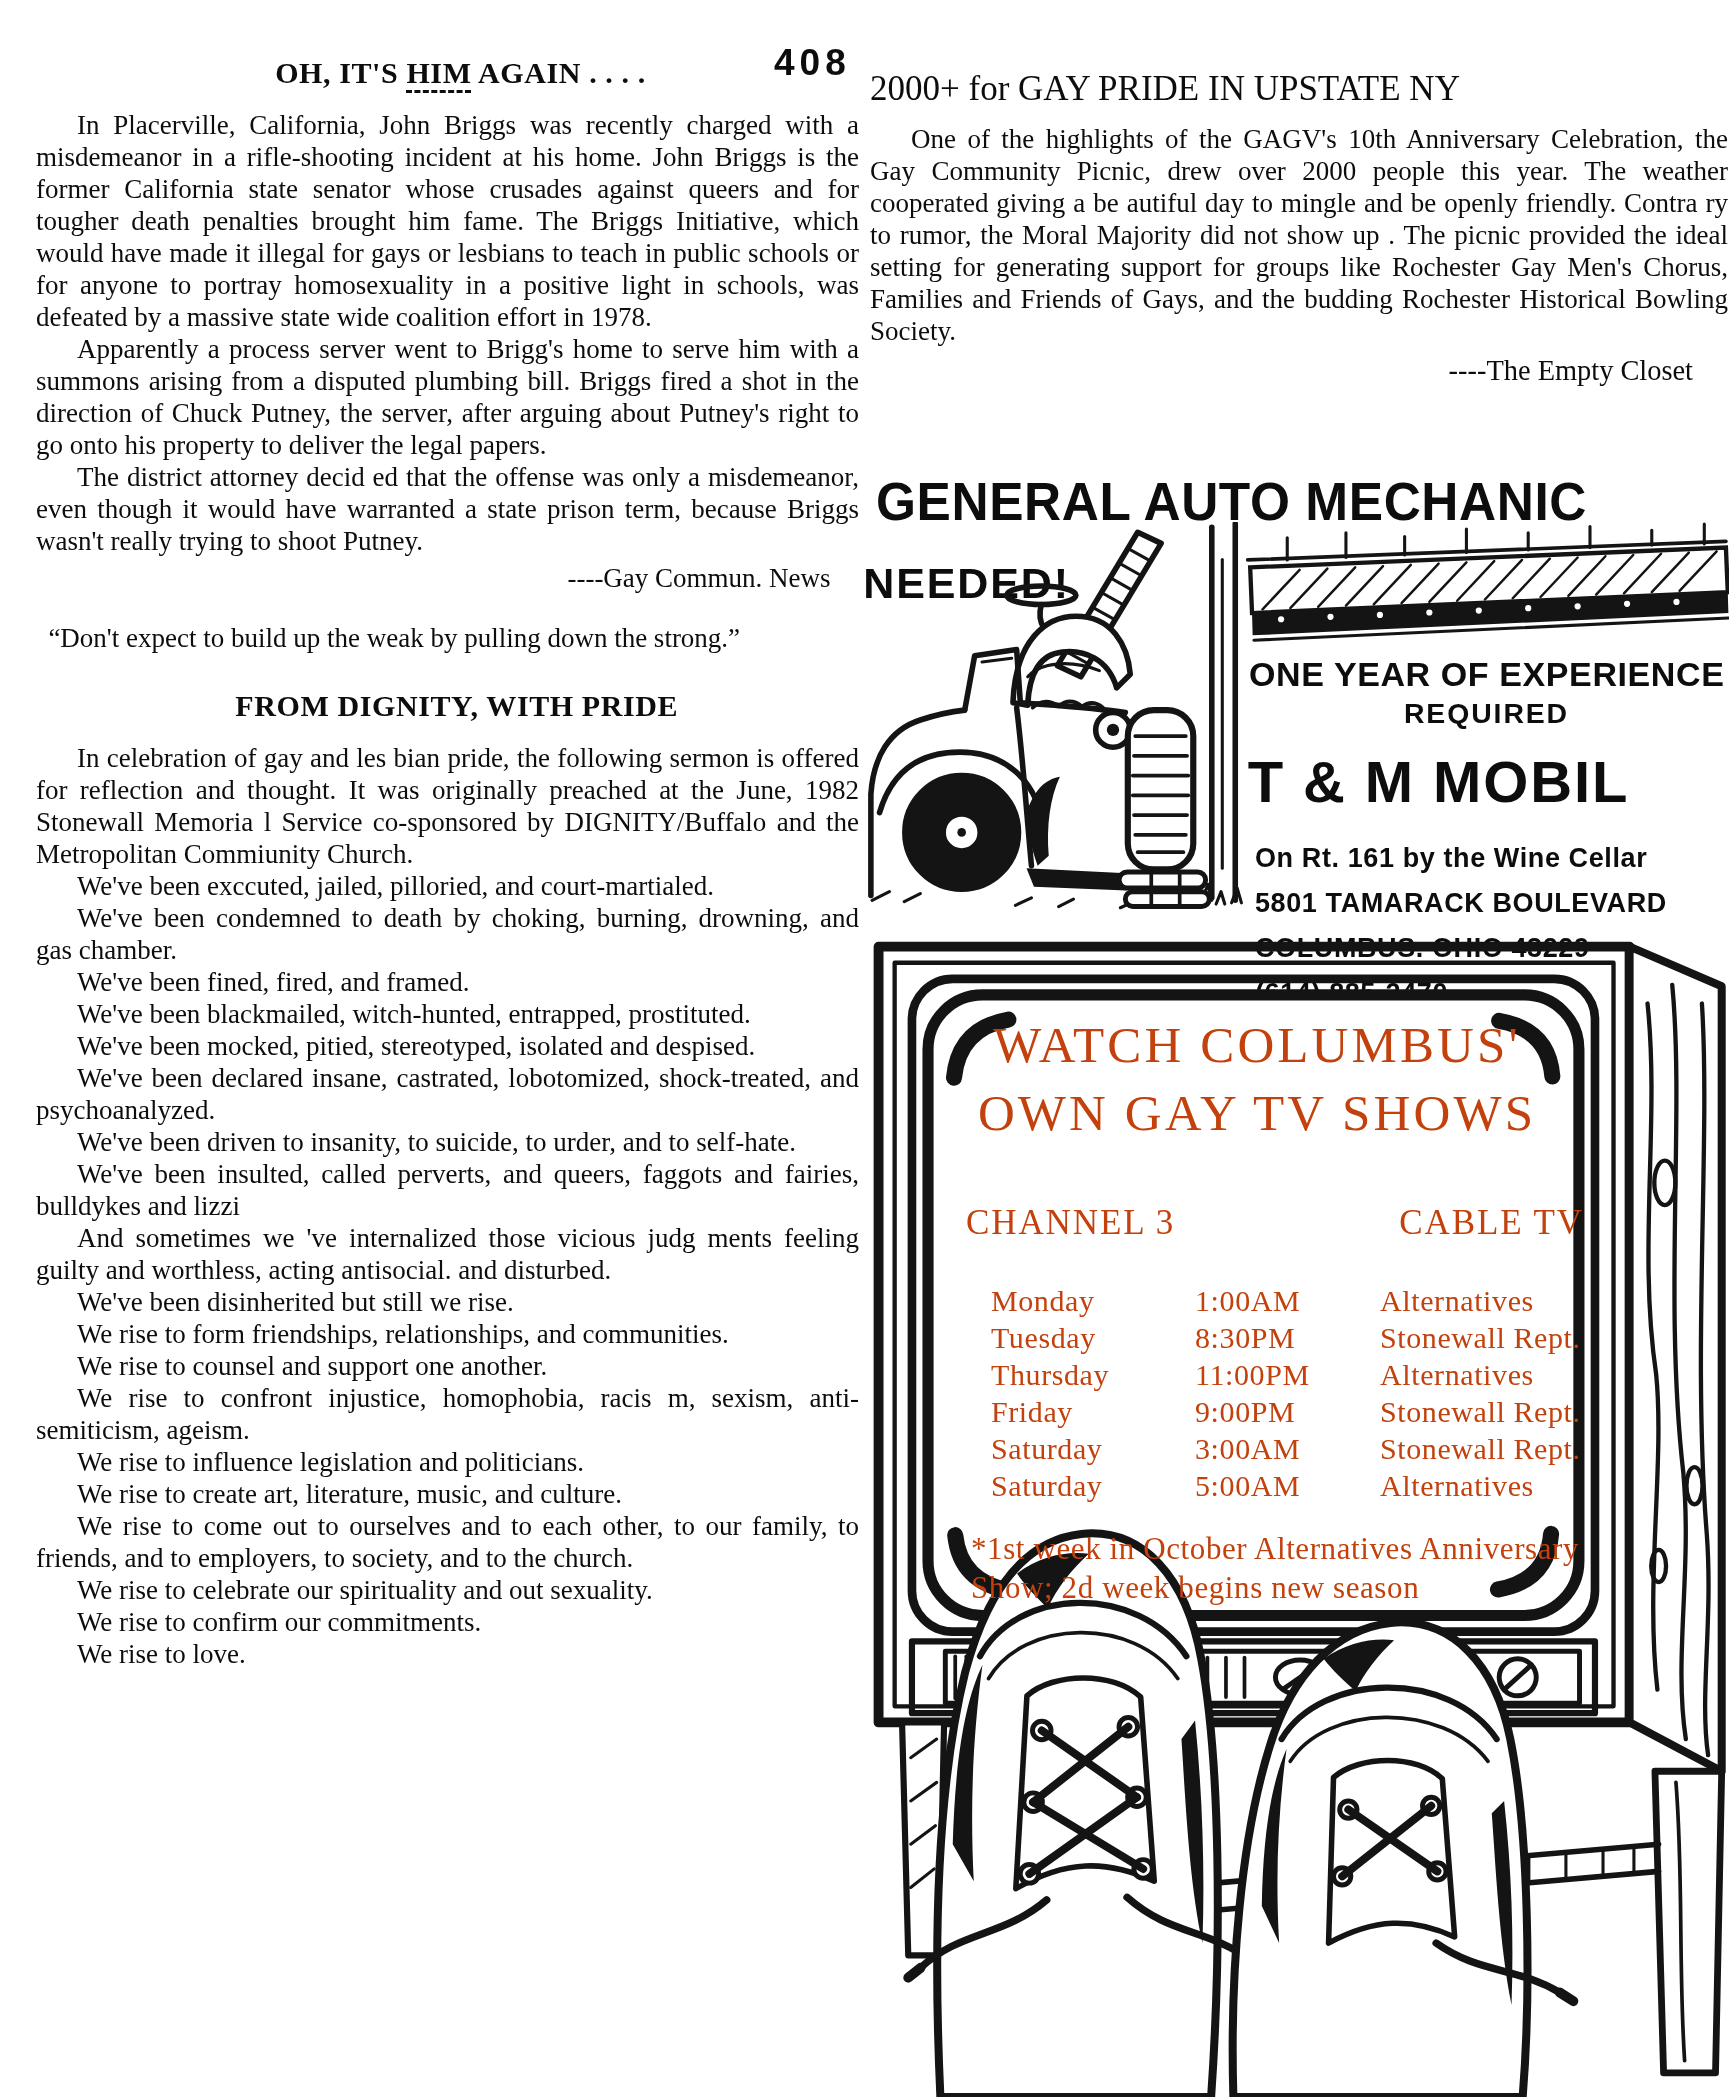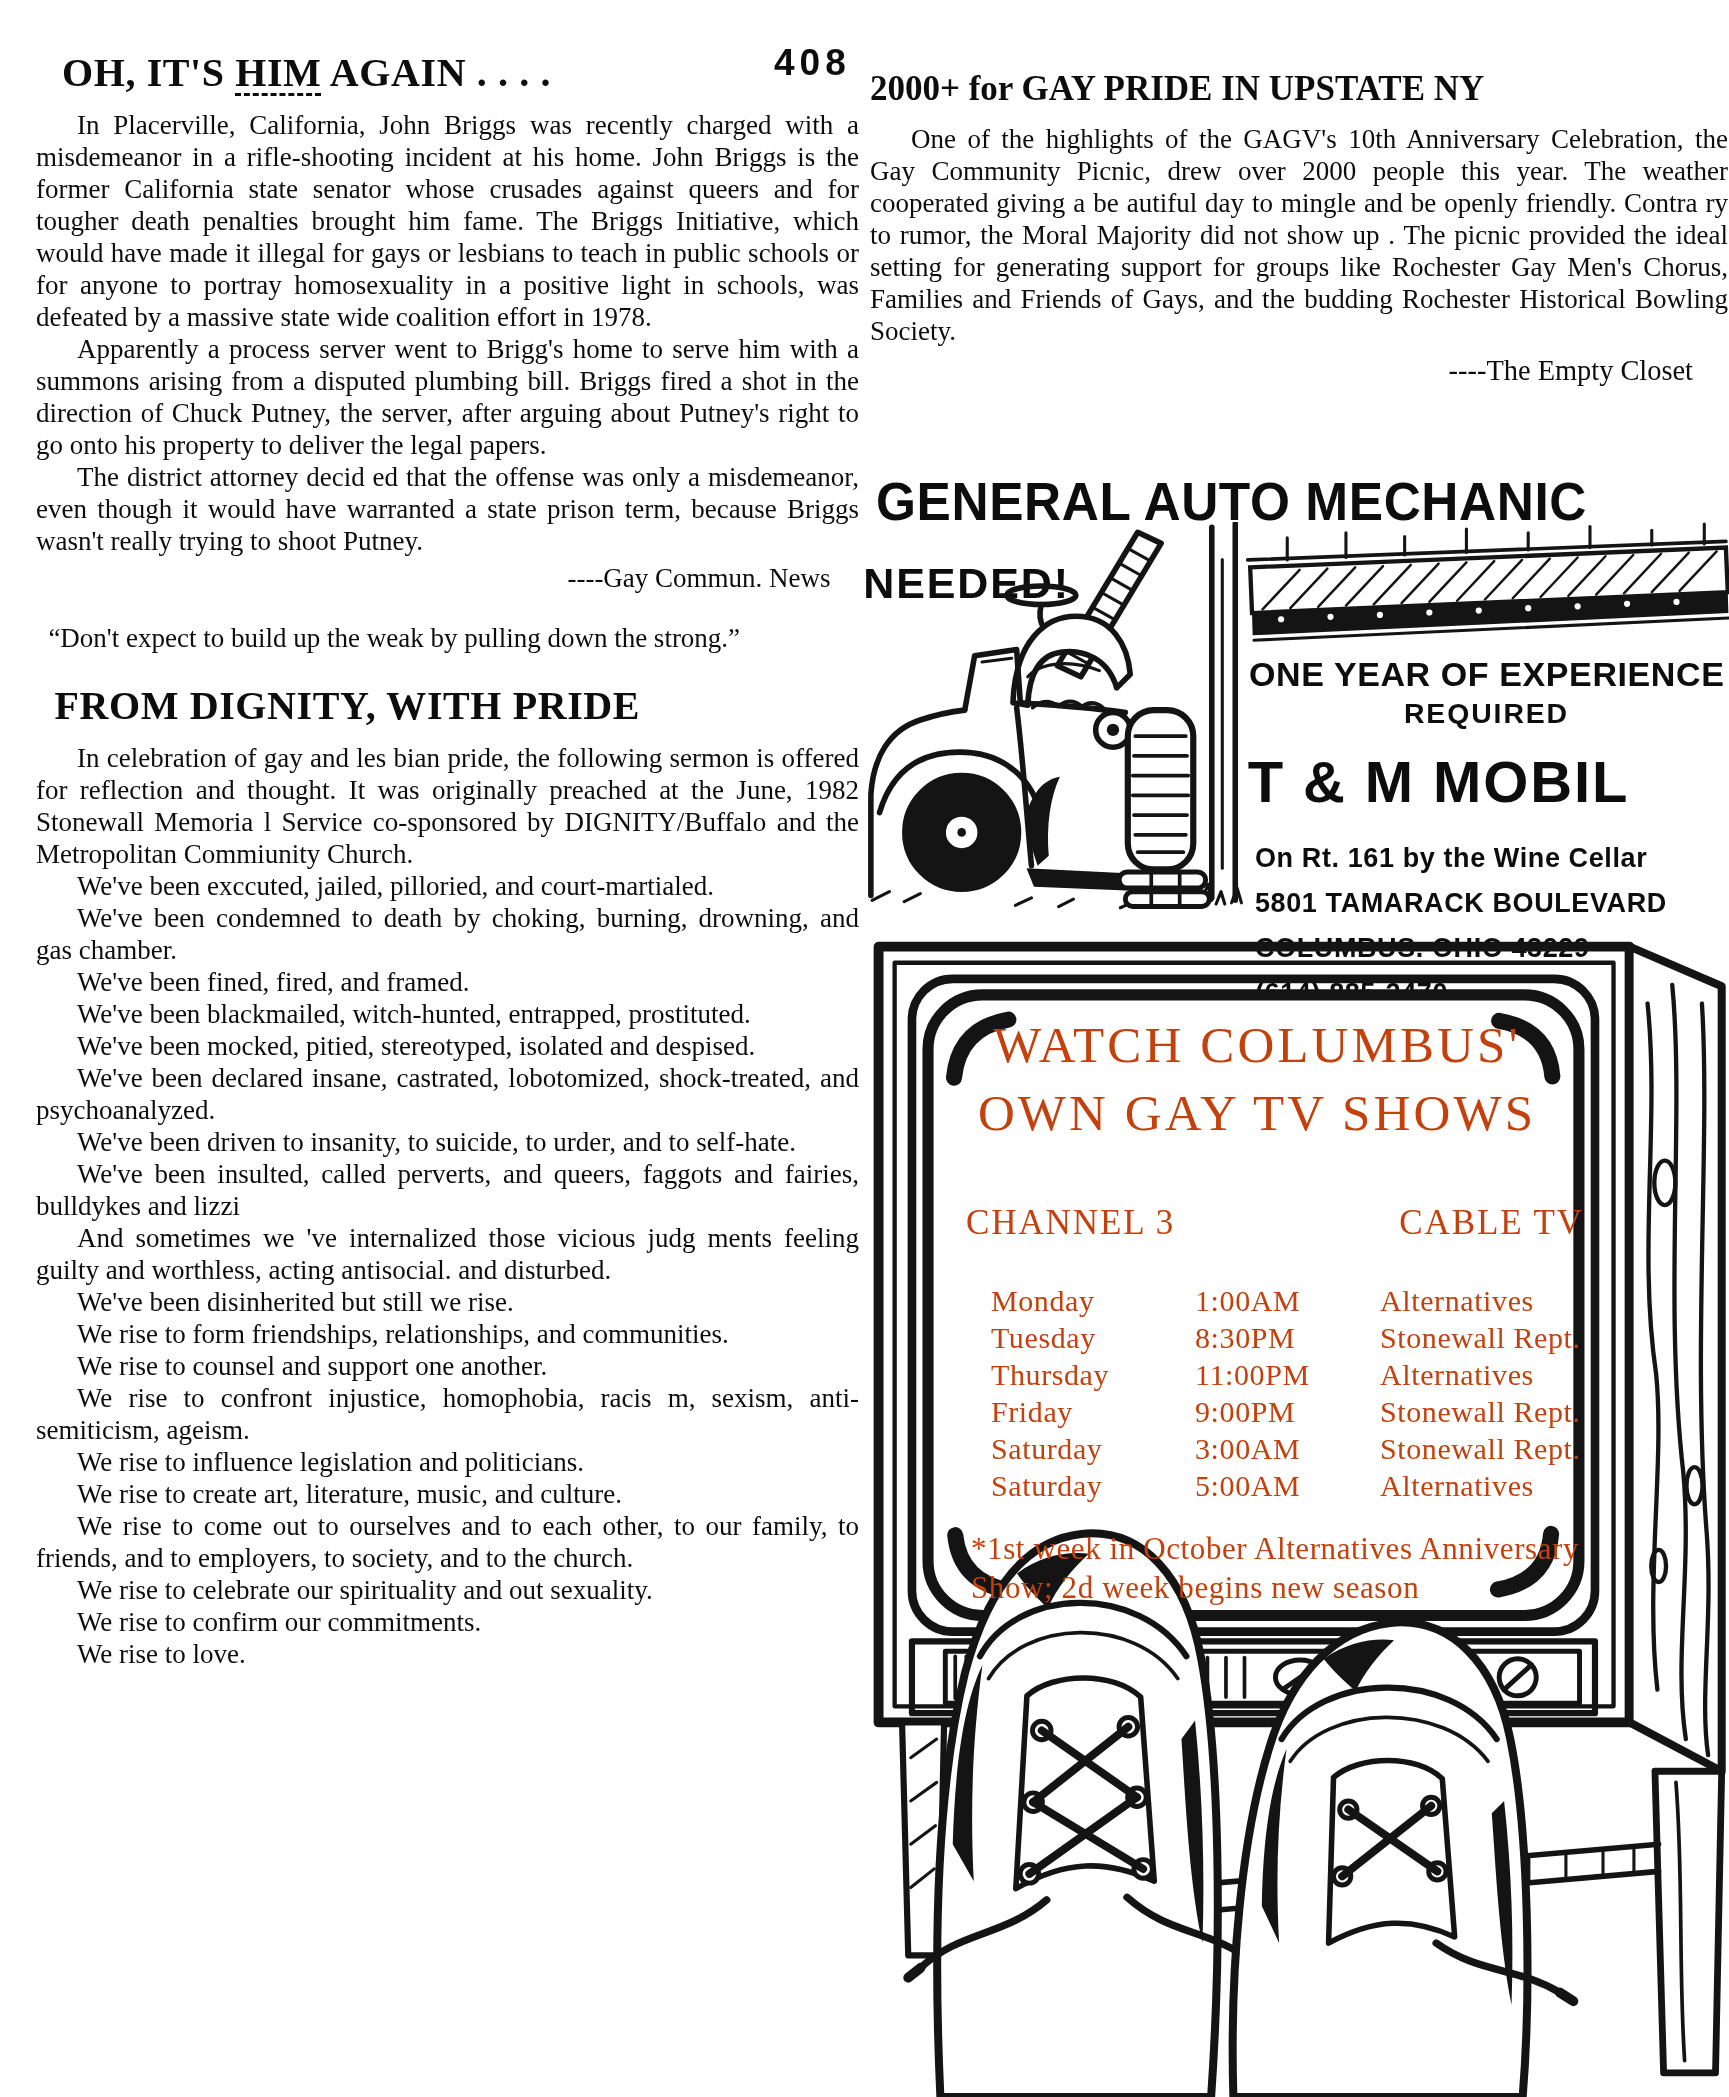--- a/index.html
+++ b/index.html
@@ -6,39 +6,39 @@
   .page {
     position:relative; width:1730px; height:2097px; margin:0 auto;
     background:#ffffff; color:#0d0d0d; overflow:hidden;
     font-family:"Liberation Serif","DejaVu Serif",serif;
   }
   
   .col-left {
     position:absolute; left:36px; top:53px; width:823px;
     font-size:27px; line-height:32px; text-align:justify;
   }
-  .headline { font-size:40px; line-height:40px; font-weight:bold; text-align:left; letter-spacing:0.6px; }
+  .headline { font-size:30px; line-height:40px; font-weight:bold; text-align:center; letter-spacing:0.6px; }
   .headline-1 { margin:0 0 16px 26px; }
   .headline-2 { margin:32px 0 16px 18.5px; }
   .him-underline { text-decoration:underline dashed 3.1px; text-underline-offset:7.4px; }
   p.body { margin:0; text-indent:41px; }
   .attribution { text-align:right; margin:5px 28.4px 0 0; }
   .pull-quote { margin:28.4px 0 0 3.7px; text-indent:8.7px; text-align:left; }
   .dignity-attr { margin:6.2px 0 0 234px; text-align:left; }
   .page-number {
     position:absolute; left:774px; top:42px;
     font-family:Liberation Sans, sans-serif;
     font-weight:bold; font-size:37px; letter-spacing:5px;
   }
   
   .col-right {
     position:absolute; left:870px; top:68px; width:858px;
     font-size:27px; line-height:32px; text-align:justify;
   }
-  .headline-3 { margin:0 0 13.6px 0; font-size:35px; line-height:41px; font-weight:bold; text-align:left; letter-spacing:0px; }
+  .headline-3 { margin:0 0 13.6px 0; font-size:35px; line-height:41px; font-weight:normal; text-align:left; letter-spacing:0px; }
   .attribution-right { text-align:right; margin:8.7px 35px 0 0; font-size:28.4px; }
   
   .mech-ad { position:absolute; left:862px; top:465px; width:867px; height:453px; }
   .sans { font-family:"Liberation Sans","DejaVu Sans",sans-serif; font-weight:bold; }
   .mech-headline { position:absolute; left:13.6px; top:6.2px; font-size:53px; letter-spacing:0.6px; white-space:nowrap; transform:scaleX(0.97); transform-origin:left; }
   .mech-needed { position:absolute; left:1.2px; top:94px; font-size:43px; letter-spacing:1.9px; }
   .car-svg { position:absolute; left:-1.2px; top:57px; width:386px; height:396px; }
   .mech-right { position:absolute; left:382px; top:54px; width:485px; }
   .sign-svg { display:block; width:485px; height:127px; }
   .exp-line1 { margin:8.7px 0 0 5px; font-size:34px; letter-spacing:0.6px; white-space:nowrap; }

